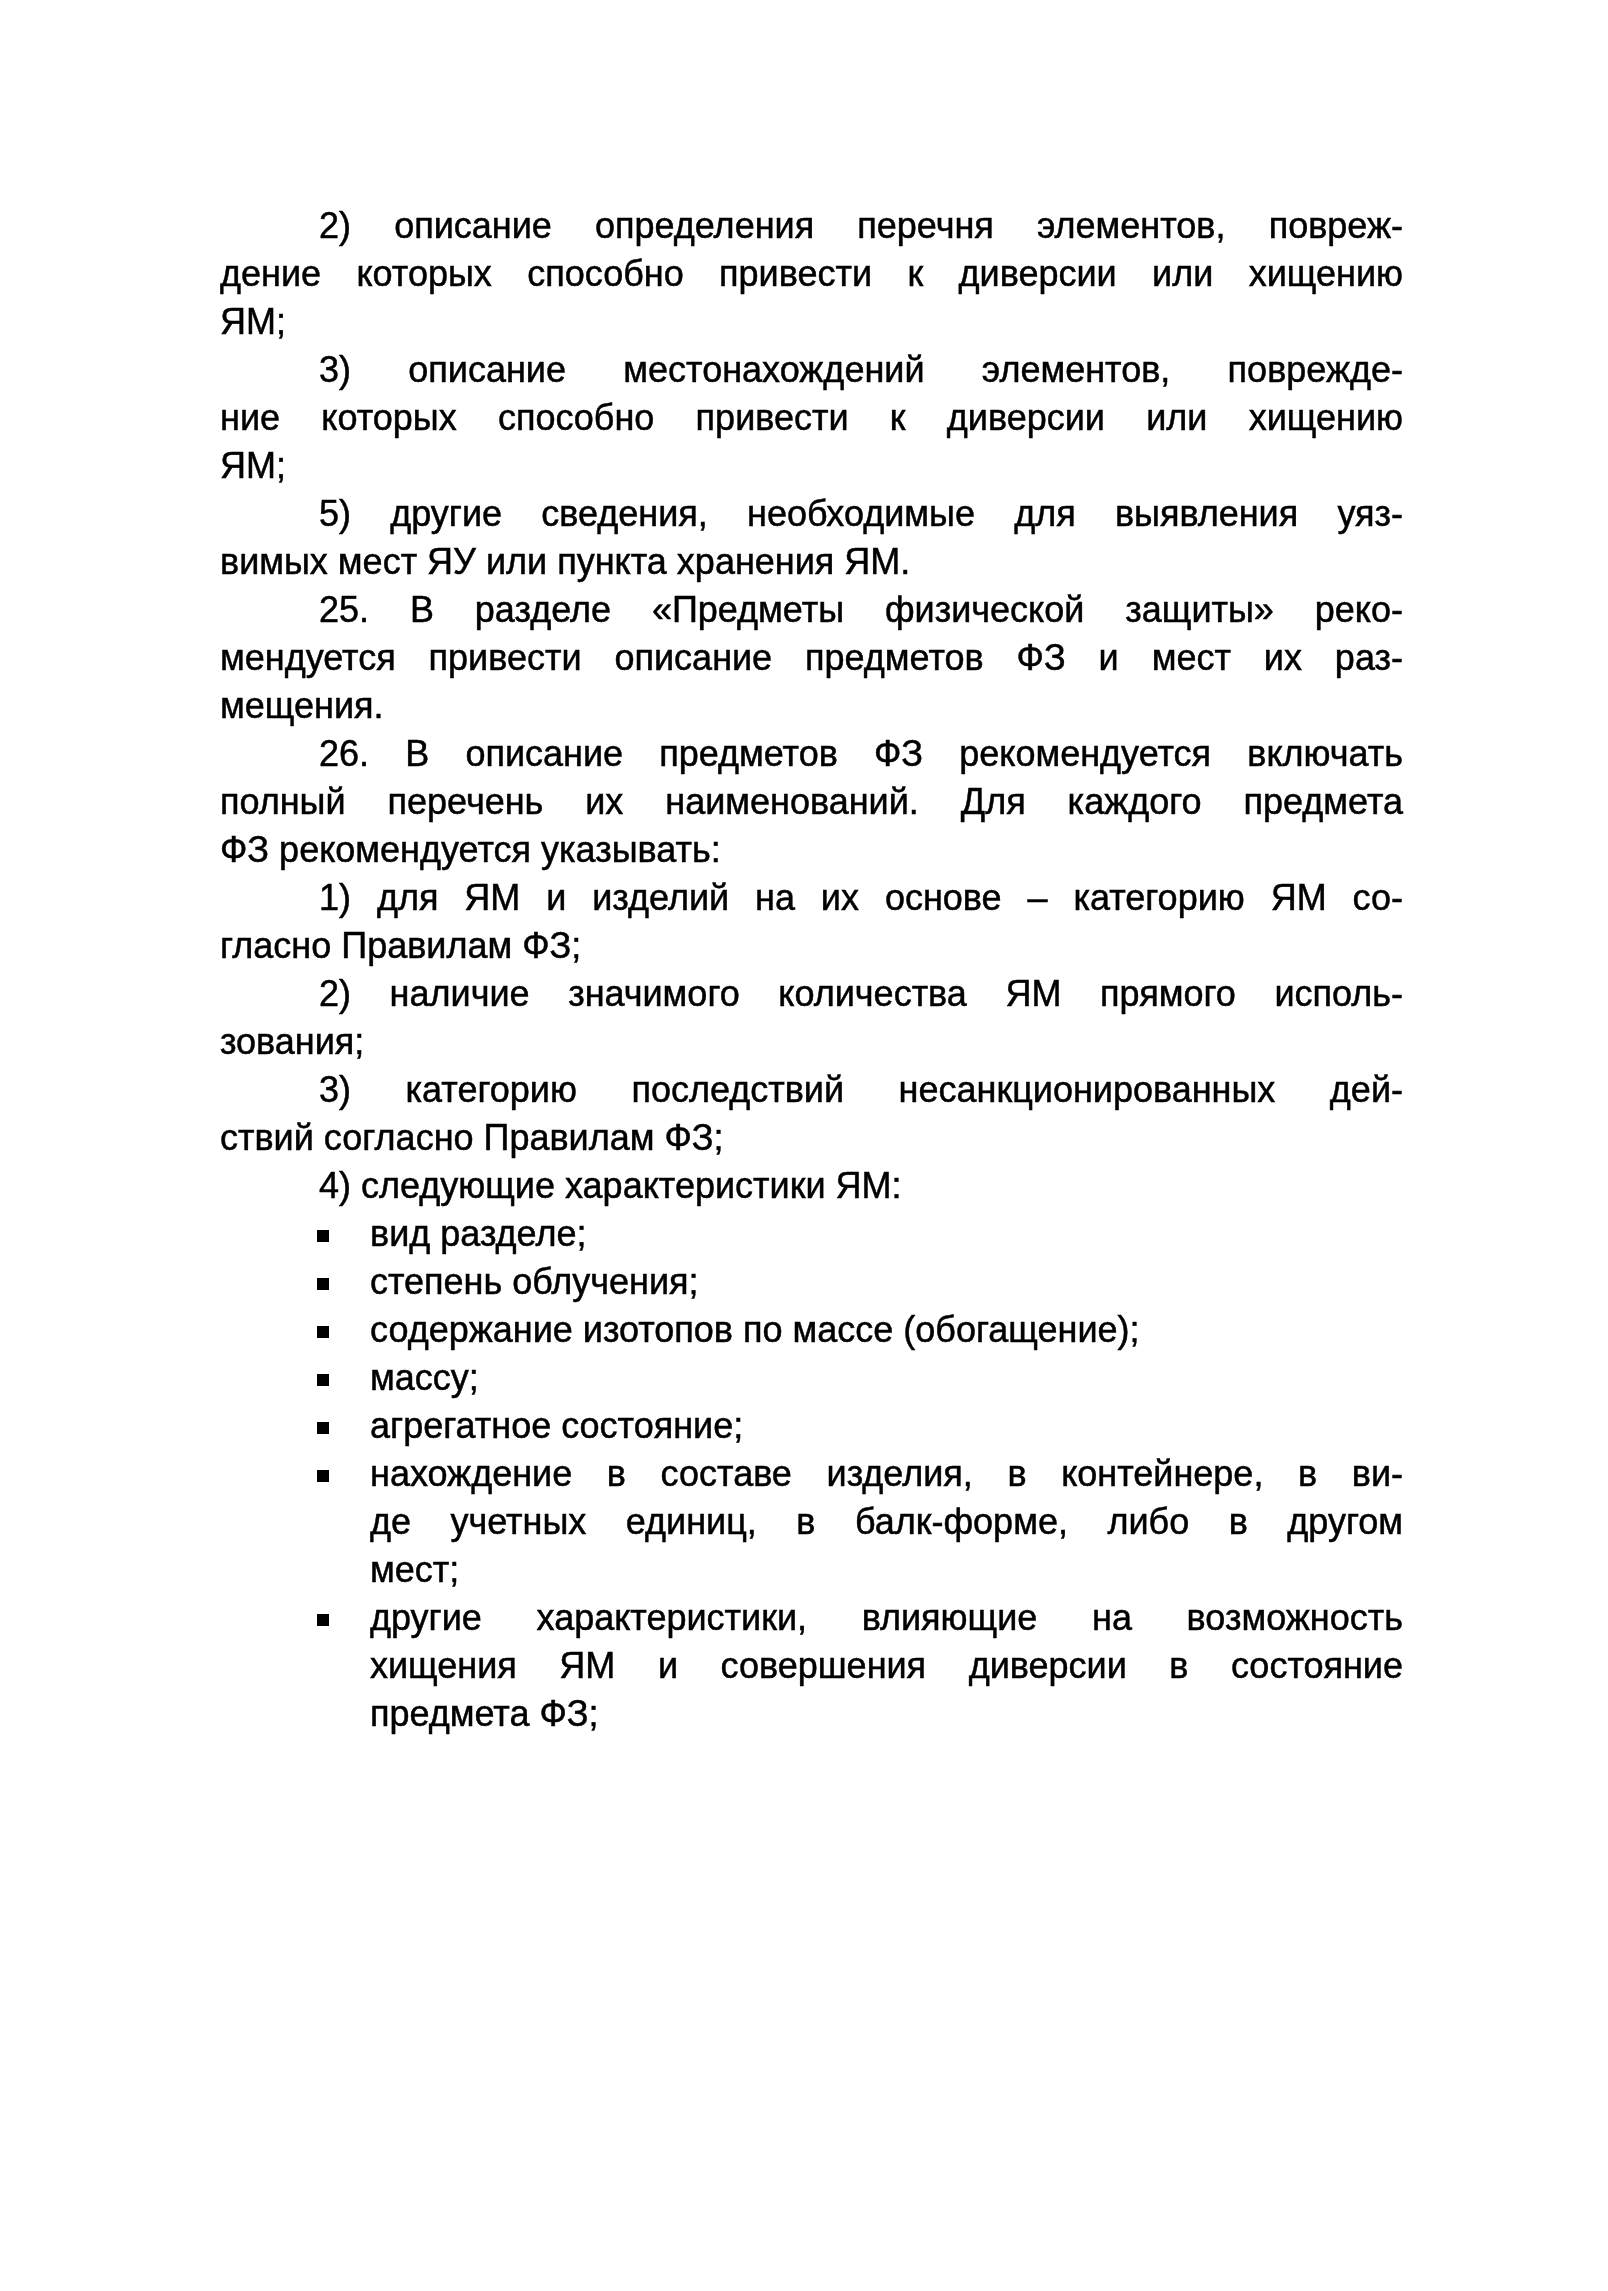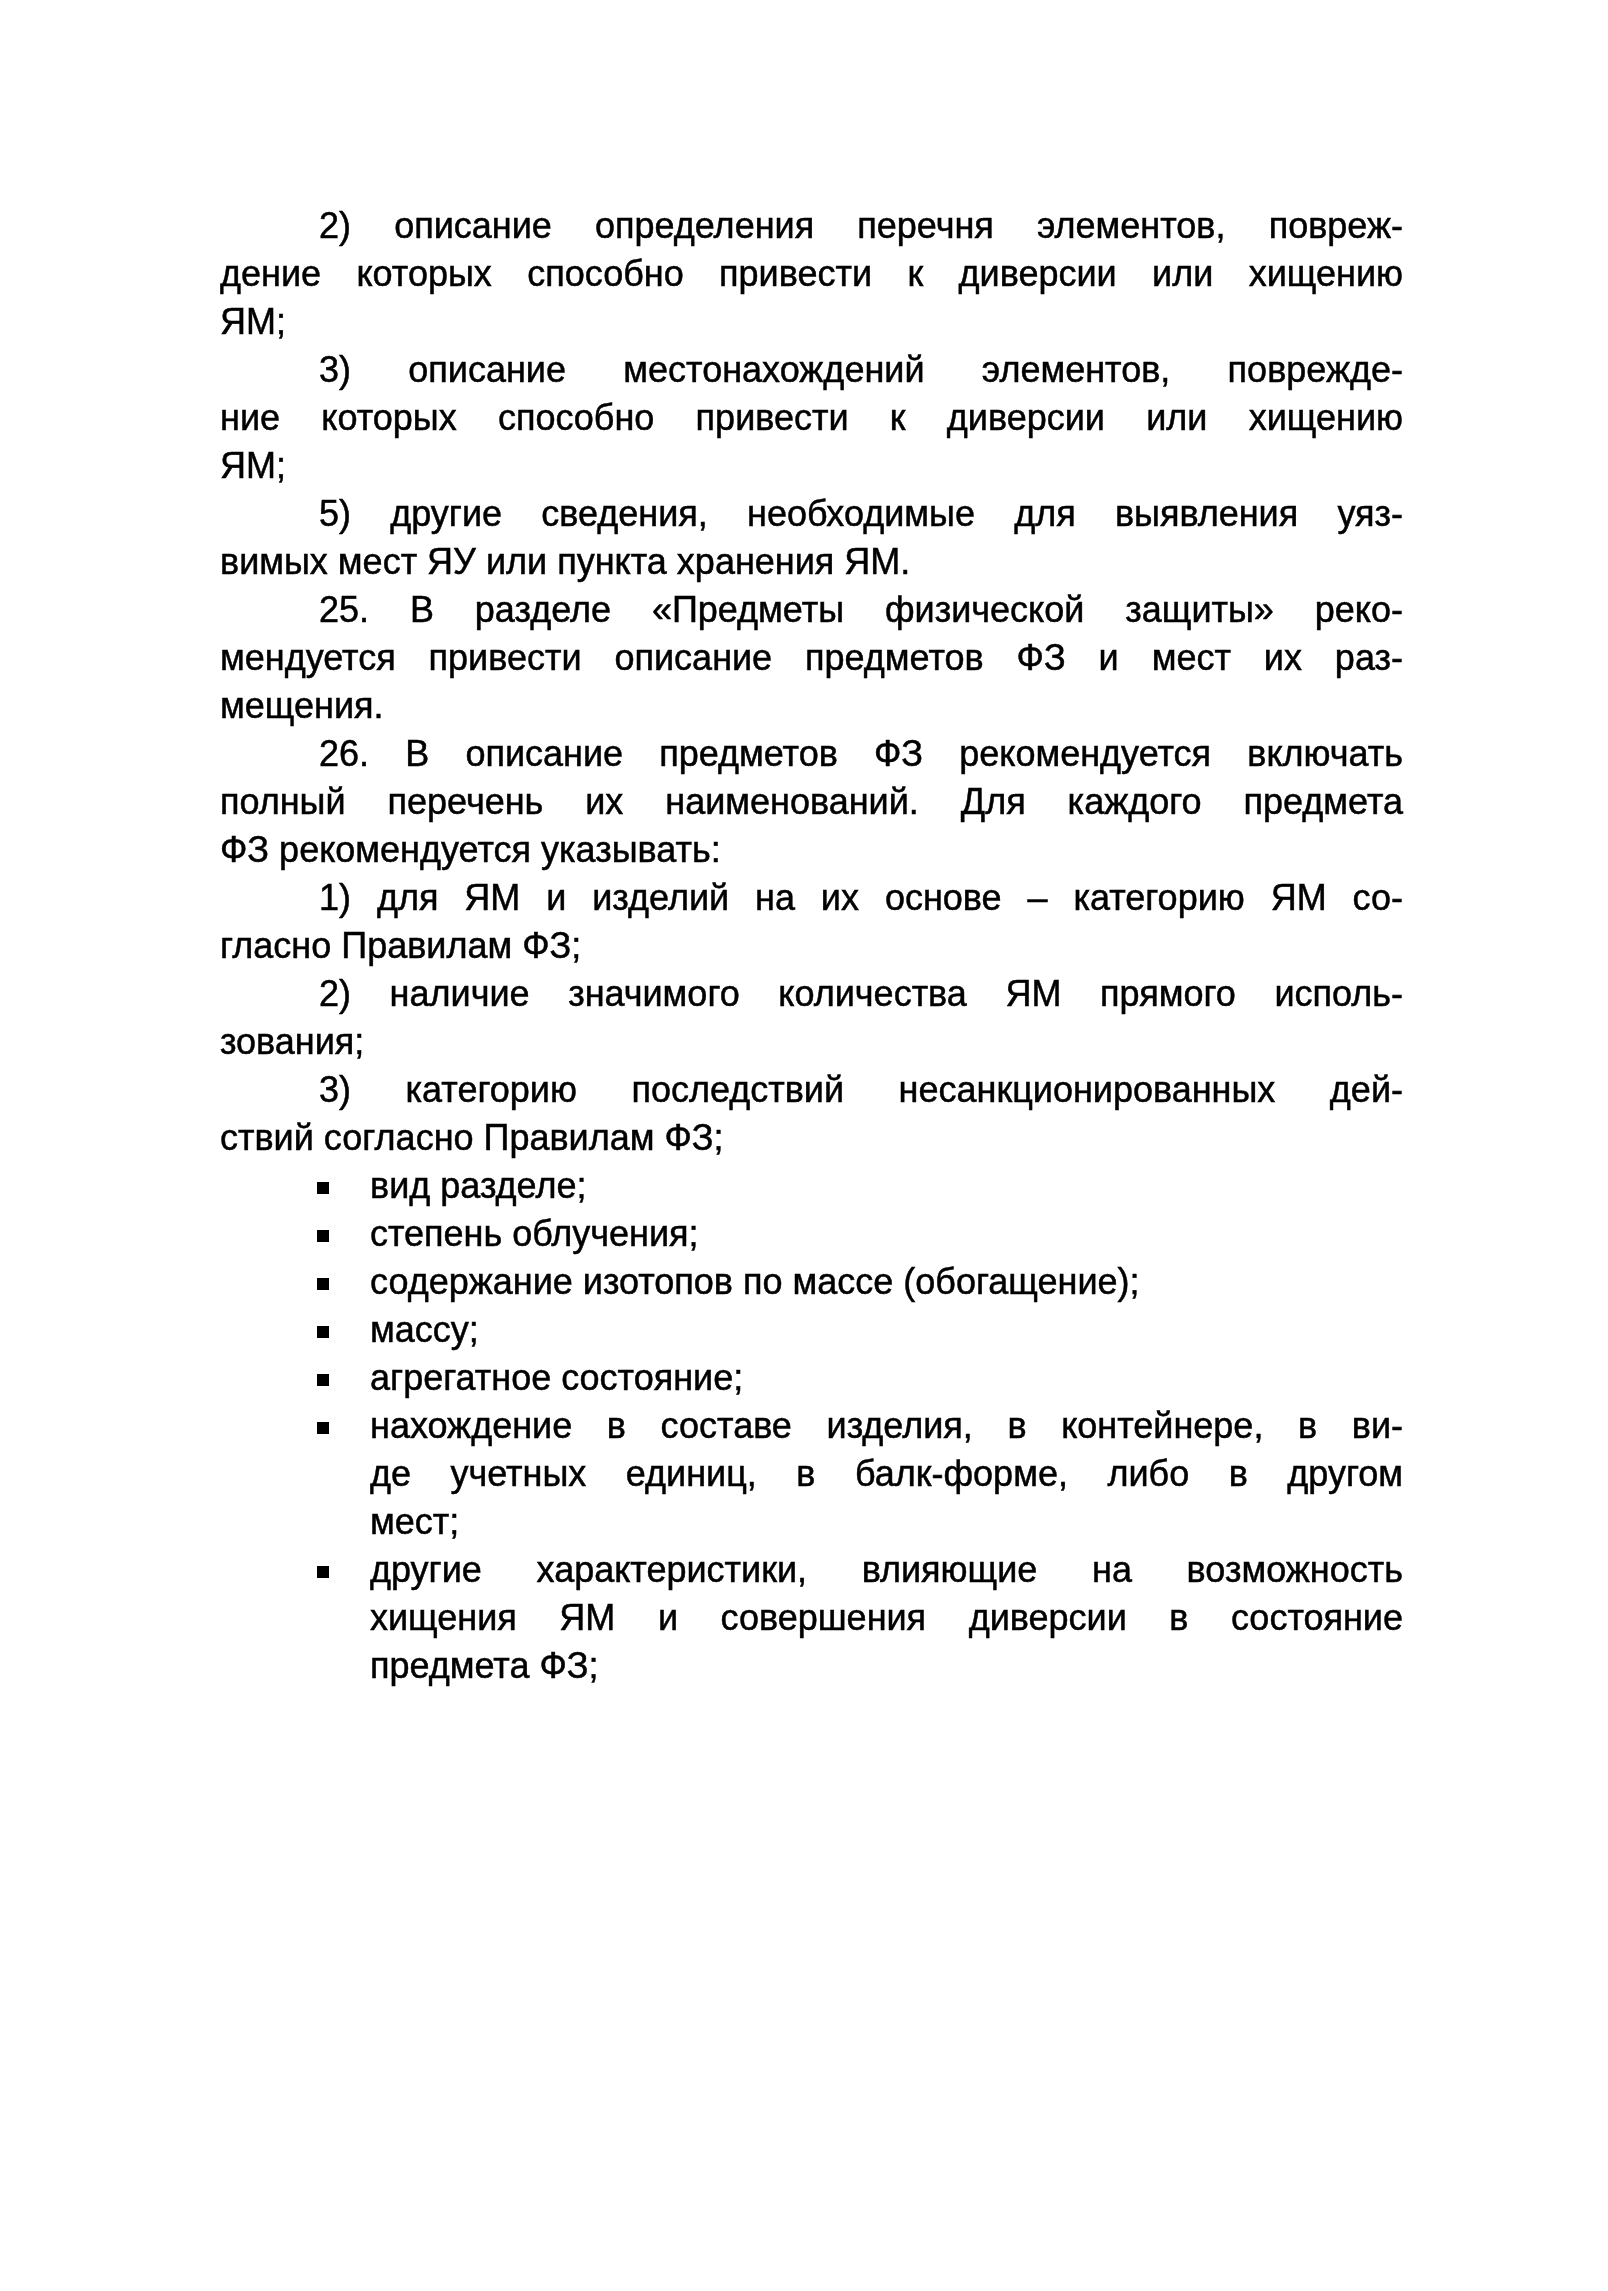--- a/index.html
+++ b/index.html
@@ -102,20 +102,23 @@
     <div class="para">
       <div class="ln ind">2) наличие значимого количества ЯМ прямого исполь-</div>
       <div class="ln end">зования;</div>
     </div>
 
     <div class="para">
       <div class="ln ind">3) категорию последствий несанкционированных дей-</div>
       <div class="ln end">ствий согласно Правилам ФЗ;</div>
     </div>
 
+    <div class="para">
+      <div class="ln ind end">4) следующие характеристики ЯМ:</div>
+    </div>
 
     <div class="para bullet">
       <span class="bullet-marker"></span>
       <div class="ln end">вид разделе;</div>
     </div>
 
     <div class="para bullet">
       <span class="bullet-marker"></span>
       <div class="ln end">степень облучения;</div>
     </div>

